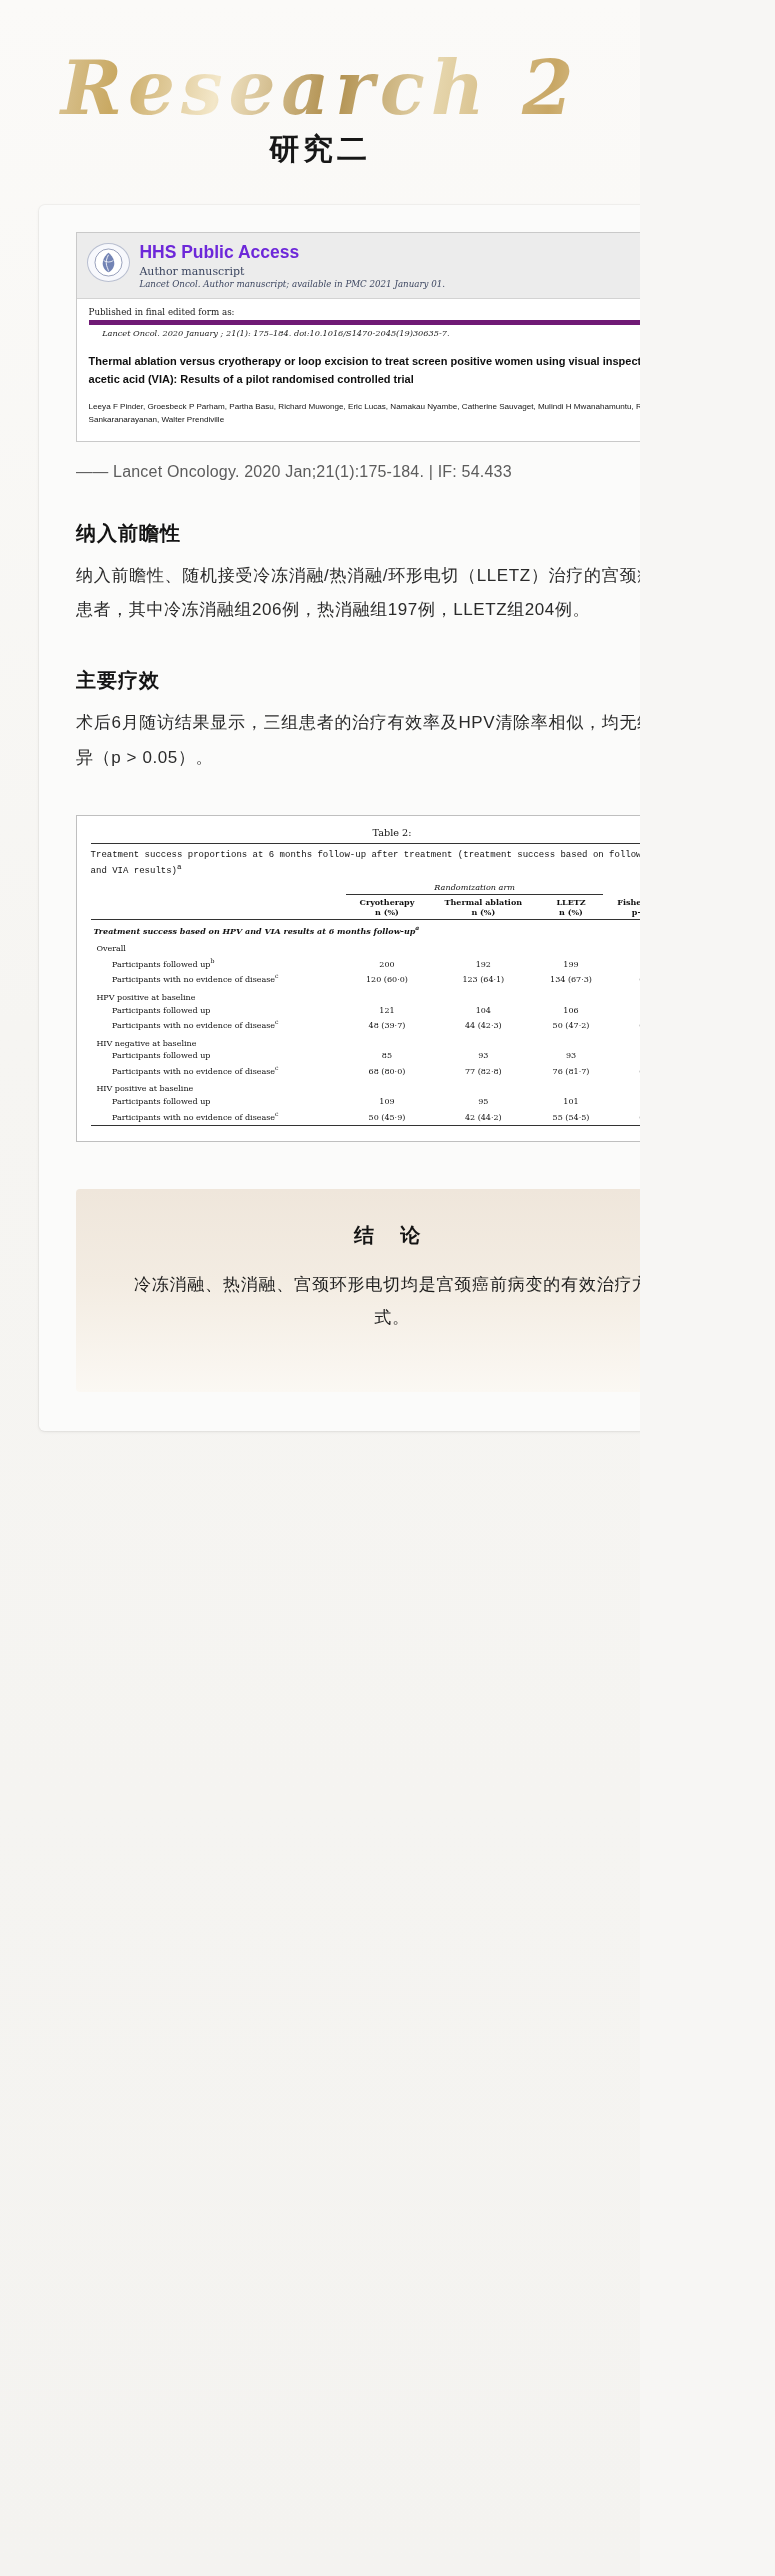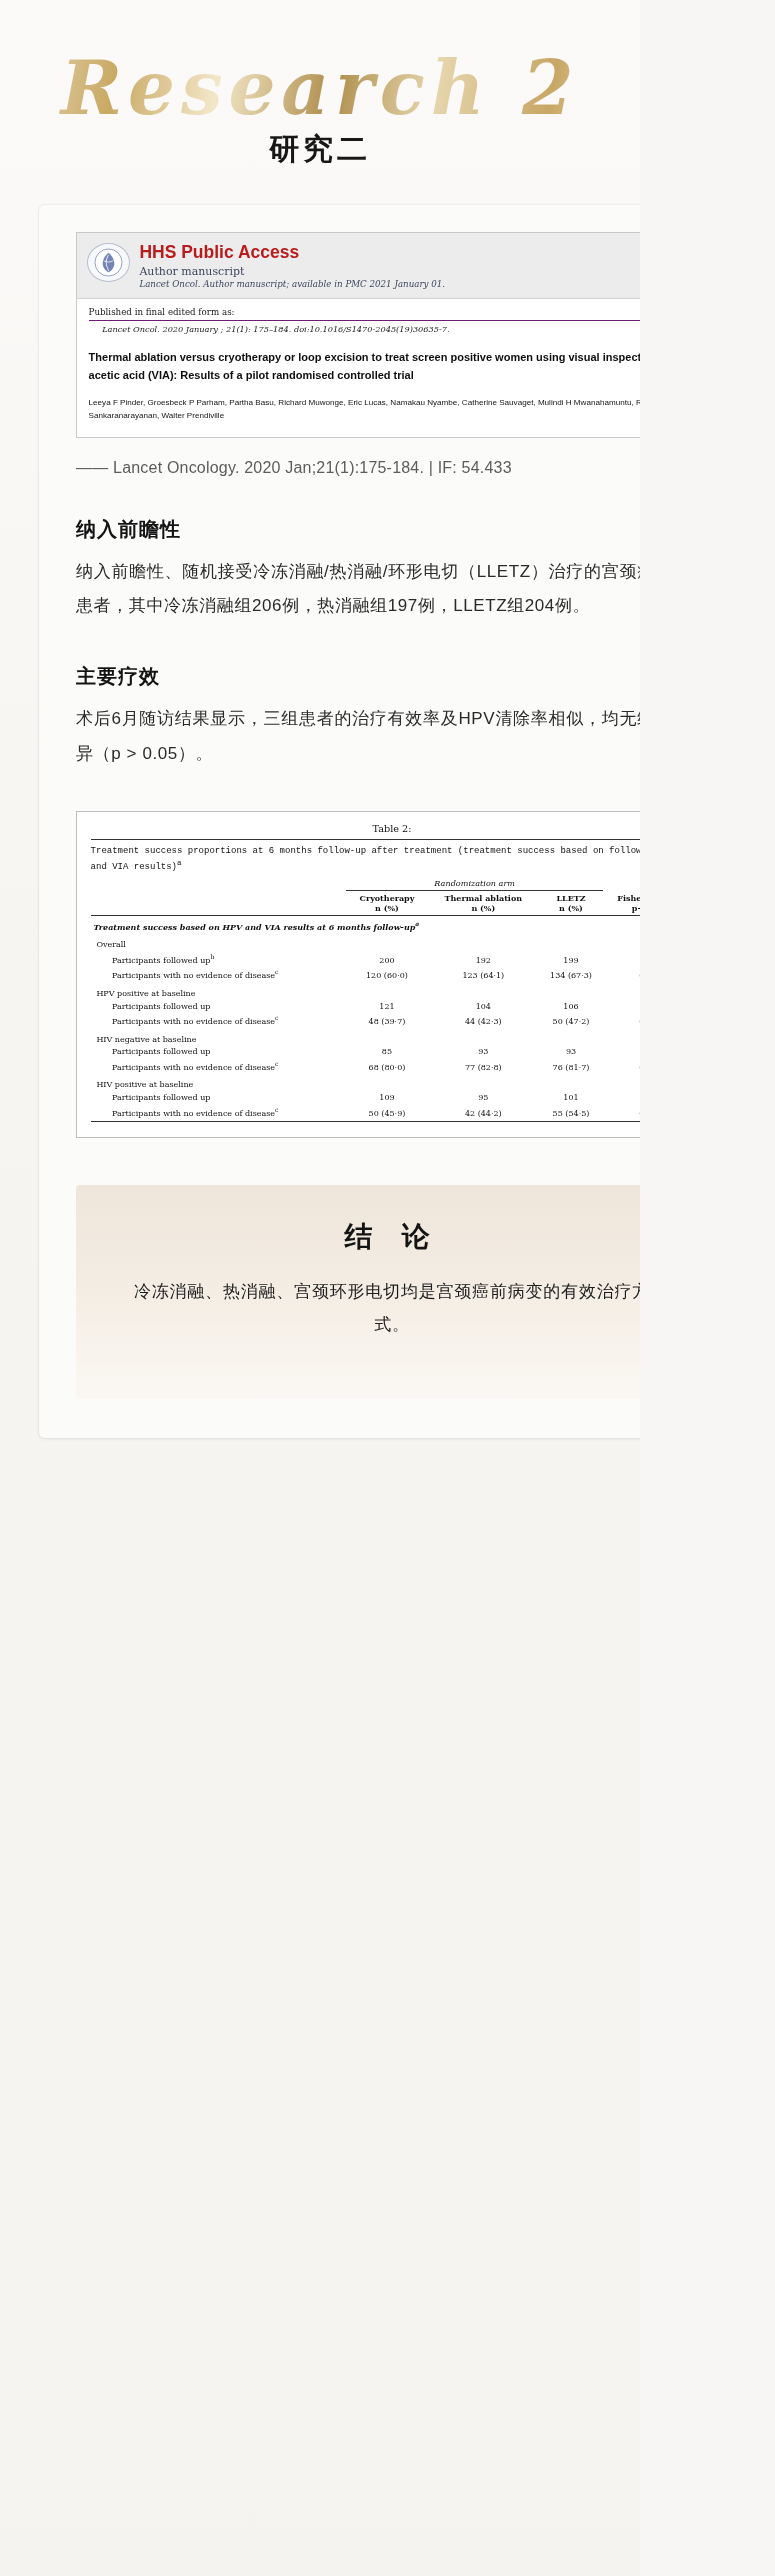--- a/index.html
+++ b/index.html
@@ -82,42 +82,42 @@
     border-radius: 50%;
     background: #f7f8fc;
     display:flex; align-items:center; justify-content:center;
   }
   .hhs-logo svg { display:block; }
   .paper-band-text { flex: 1 1 auto; }
   .hhs-title {
     font-family: "Liberation Sans", sans-serif;
     font-weight: 700;
     font-size: 17.5px;
-    color: #b91c1c;
+    color: #6d28d9;
     line-height: 1.1;
   }
   .hhs-sub {
     font-family: "DejaVu Serif", serif;
     font-size: 11px;
     color: #3c4660;
     margin-top: 2.9px;
   }
   .hhs-cite {
     font-family: "DejaVu Serif", serif;
     font-style: italic;
     font-size: 8.7px;
     color: #3c4660;
     margin-top: 1px;
   }
   .paper-body { padding: 7.8px 11.6px 13.6px 11.6px; }
   .pf-line {
     font-family: "DejaVu Serif", serif;
     font-size: 8.7px;
     color: #1a1a1a;
-    border-bottom: 1px solid #701a75;
+    border-bottom: 5px solid #701a75;
     padding-bottom: 2.9px;
   }
   .pf-line2 {
     font-family: "DejaVu Serif", serif;
     font-style: italic;
     font-size: 8.2px;
     color: #1a1a1a;
     padding: 2.9px 0 0 13.6px;
   }
   .paper-title {
@@ -220,21 +220,21 @@
     margin: 47px 0 0 0;
     border-radius: 3.9px;
     background: linear-gradient(180deg,#efe6db 0%, #f3ece2 45%, #fbf8f3 100%);
     padding: 33px 33px 39px 33px;
     text-align: center;
   }
   .concl h4 {
     margin: 0 0 19px 0;
     font-family: "DejaVu Serif", serif;
     font-weight: 700;
-    font-size: 28px;
+    font-size: 20px;
     letter-spacing: 9.7px;
     color: #141414;
   }
   .concl p {
     margin: 18px;
     font-size: 17px;
     line-height: 1.95;
     letter-spacing: 0.8px;
     color: #1d1d1d;
     font-weight: 400;

